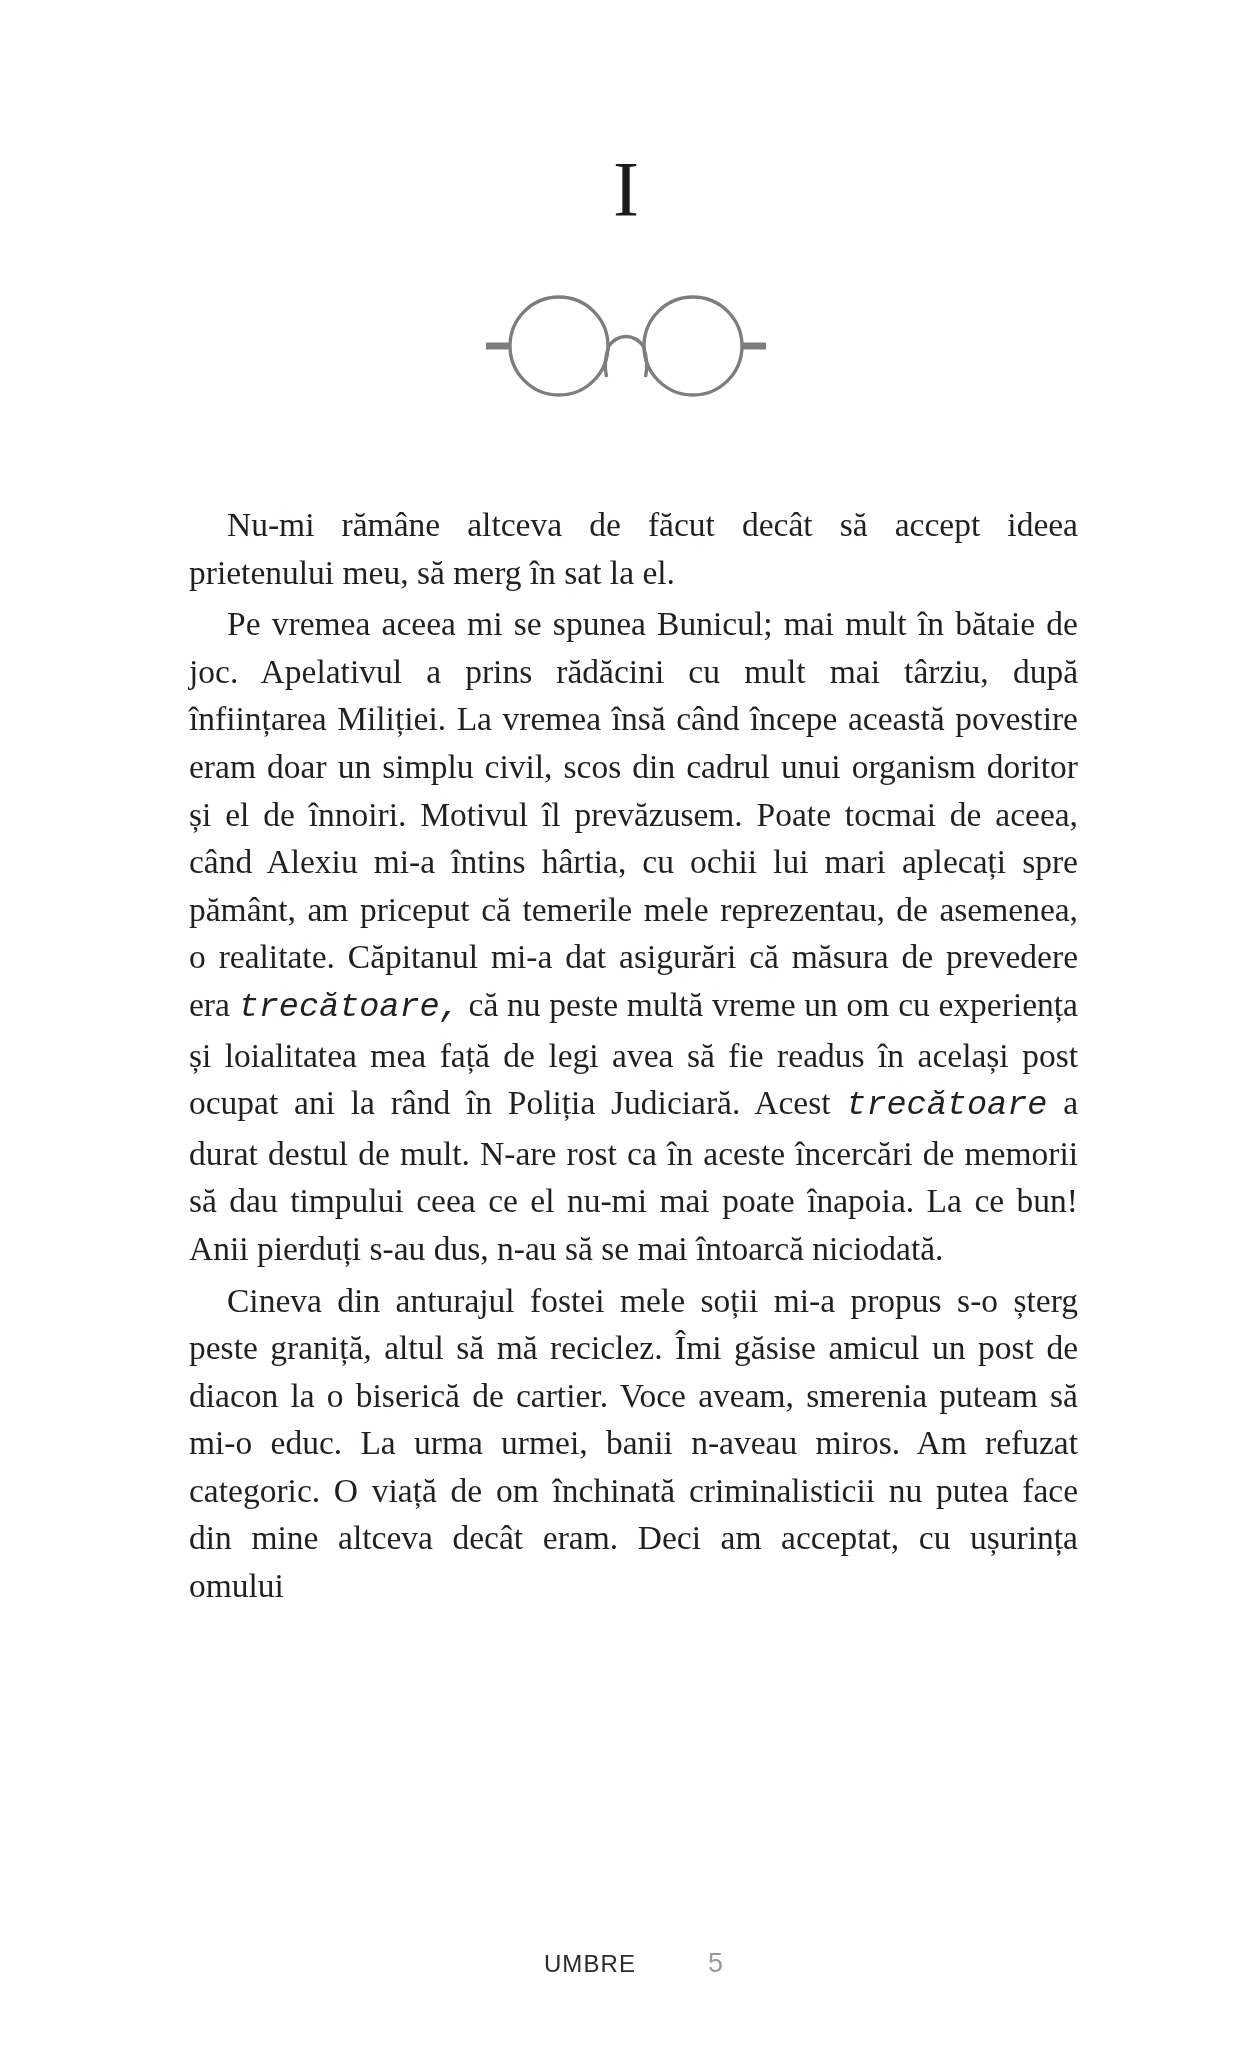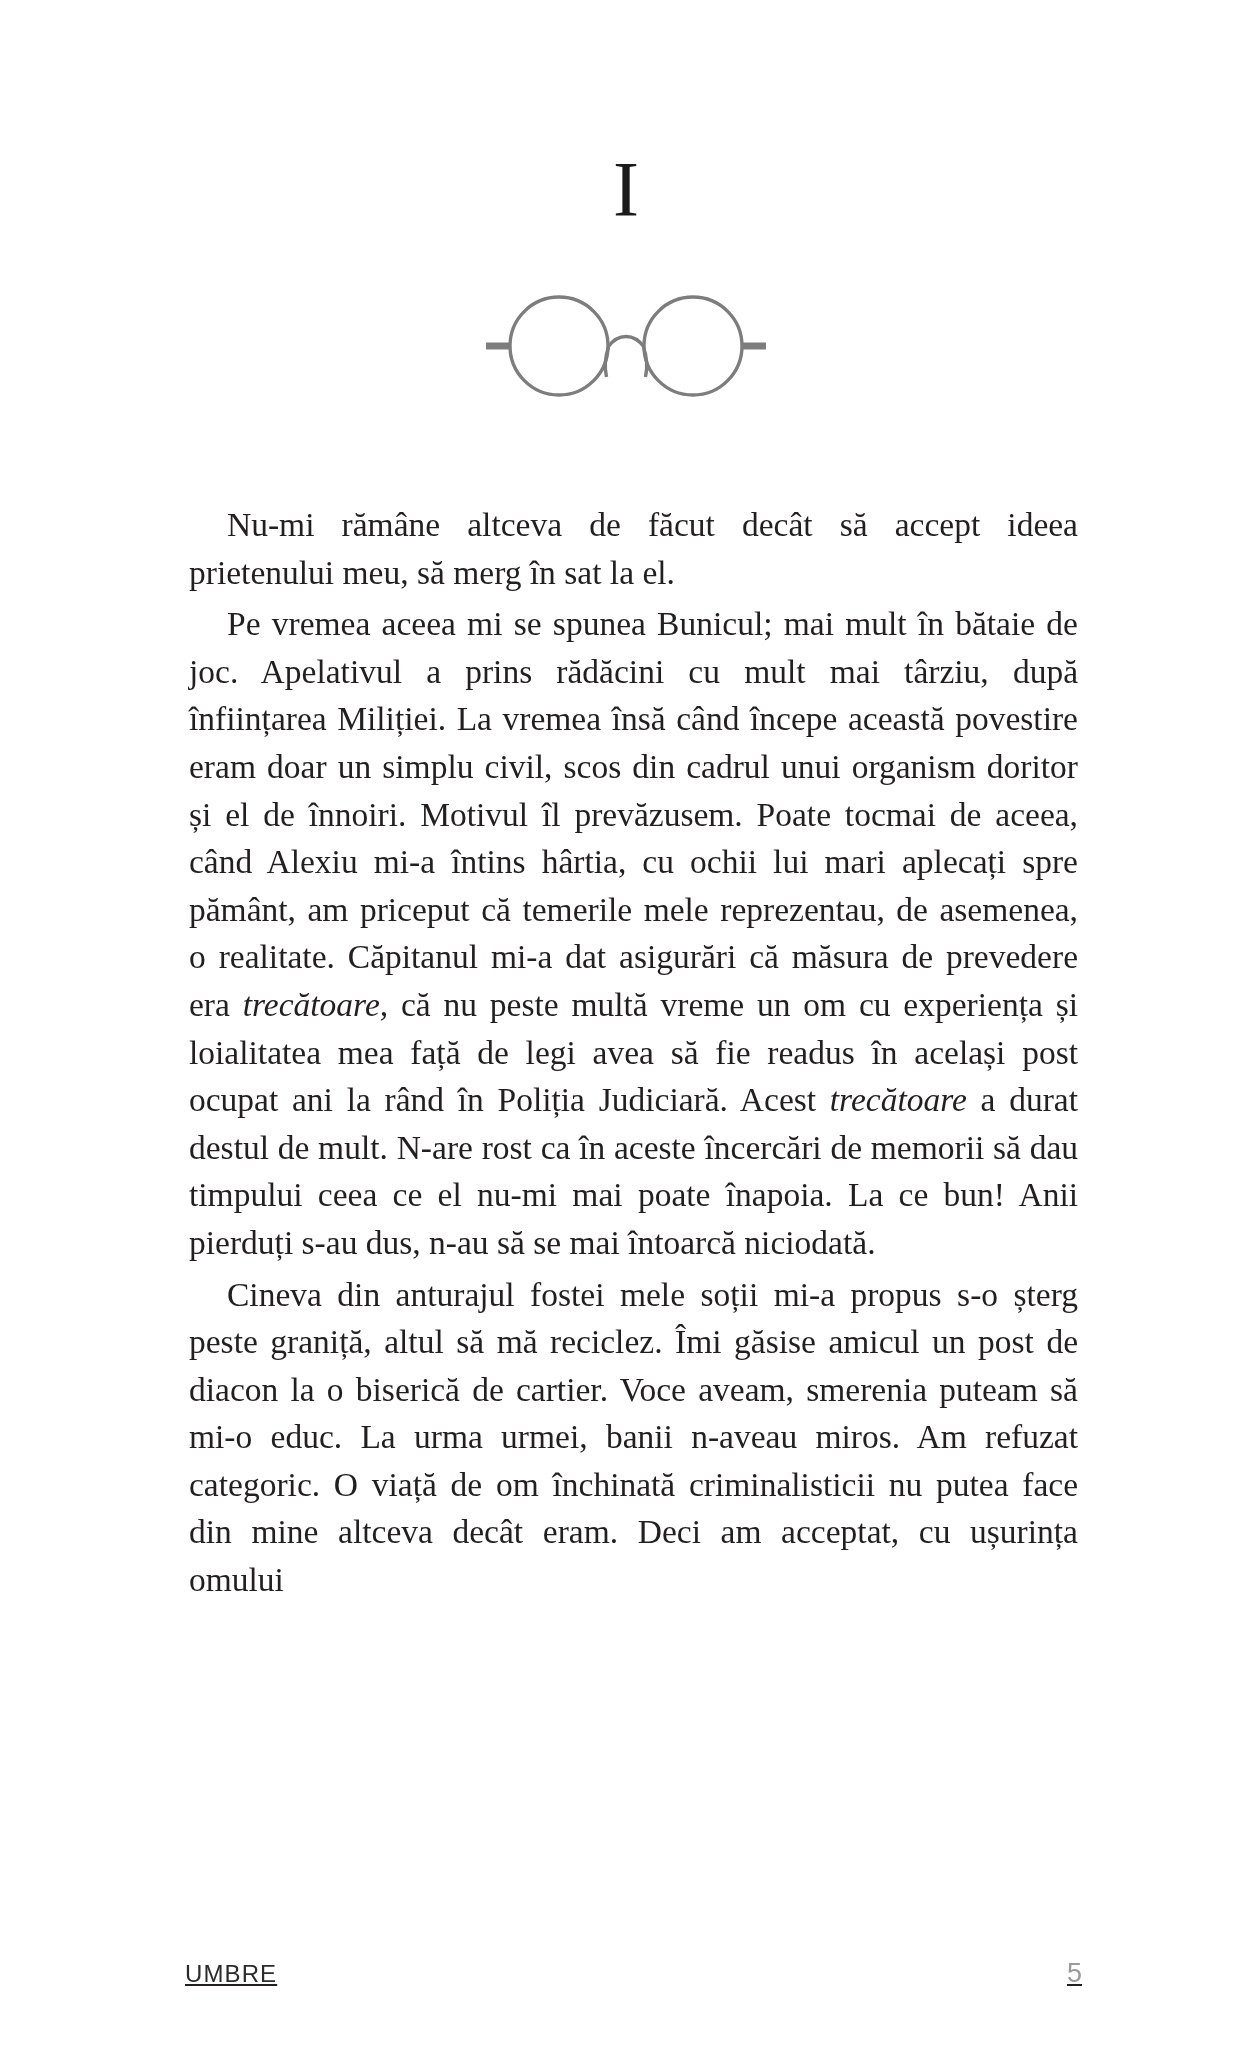--- a/index.html
+++ b/index.html
@@ -63,33 +63,32 @@
     font-size: 33.5px;
     line-height: 47.6px;
     text-align: justify;
     text-justify: inter-word;
     -webkit-hyphens: none;
     hyphens: none;
     color: #231f20;
     font-weight: 400;
   }
   .para.indent { text-indent: 38px; }
-  .para em { font-style: italic; }
+  .para em { font-style: italic; font-family: Liberation Mono, monospace; }
 
   
   .running-foot {
     position: absolute;
     left: 185px;
     right: 170px;
-    bottom: 60px;
+    bottom: 70px;
     height: 30px;
     display: flex;
-    justify-content: space-between;
+    justify-content: center;
     align-items: baseline;
-    text-decoration: underline;
   }
   .foot-title {
     font-family: "Liberation Sans", "DejaVu Sans", sans-serif;
     font-size: 24px;
     letter-spacing: 1.1px;
     color: #2b2b2b;
     font-weight: 400;
   }
   .foot-folio {
     font-family: "Liberation Sans", "DejaVu Sans", sans-serif;

